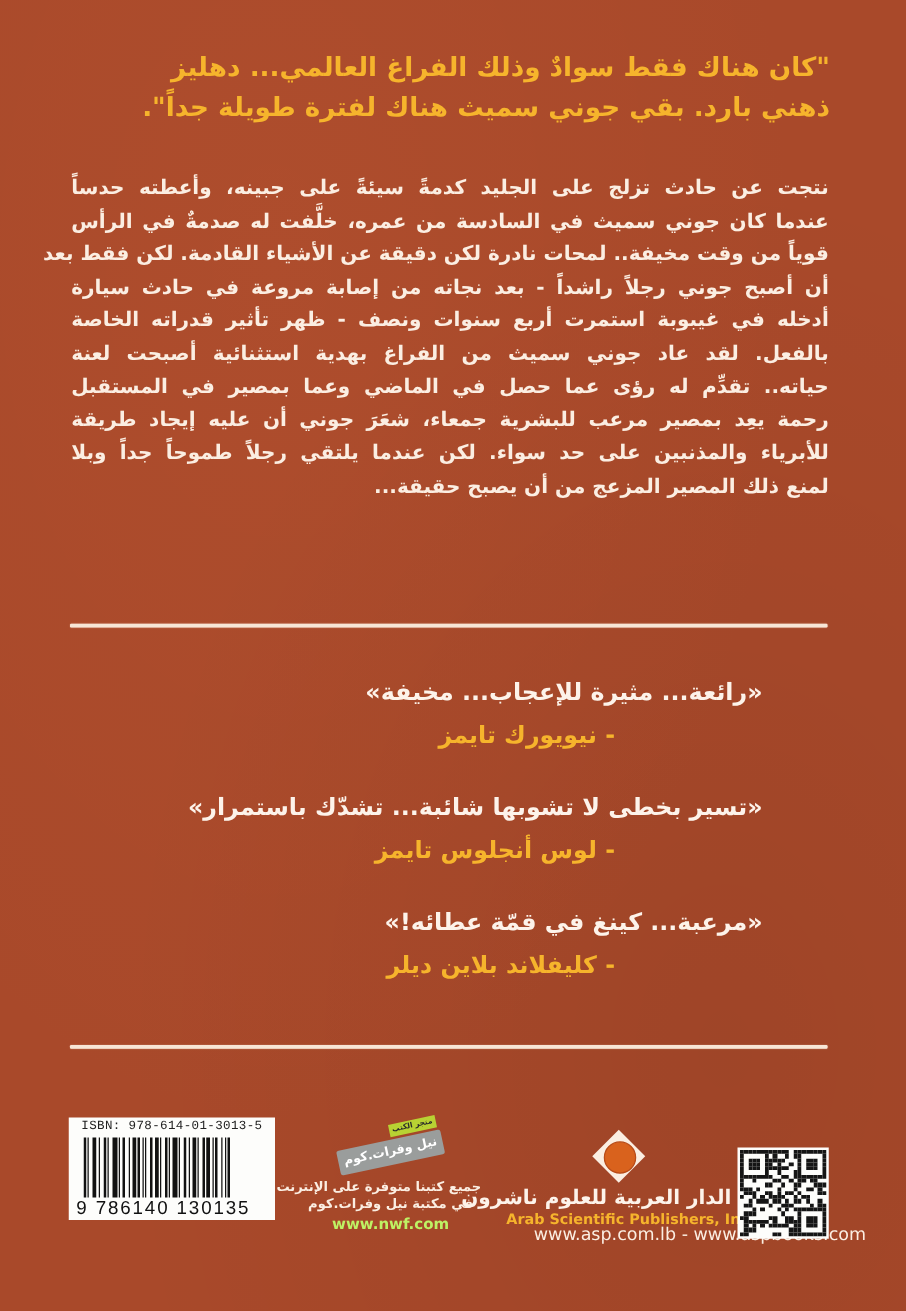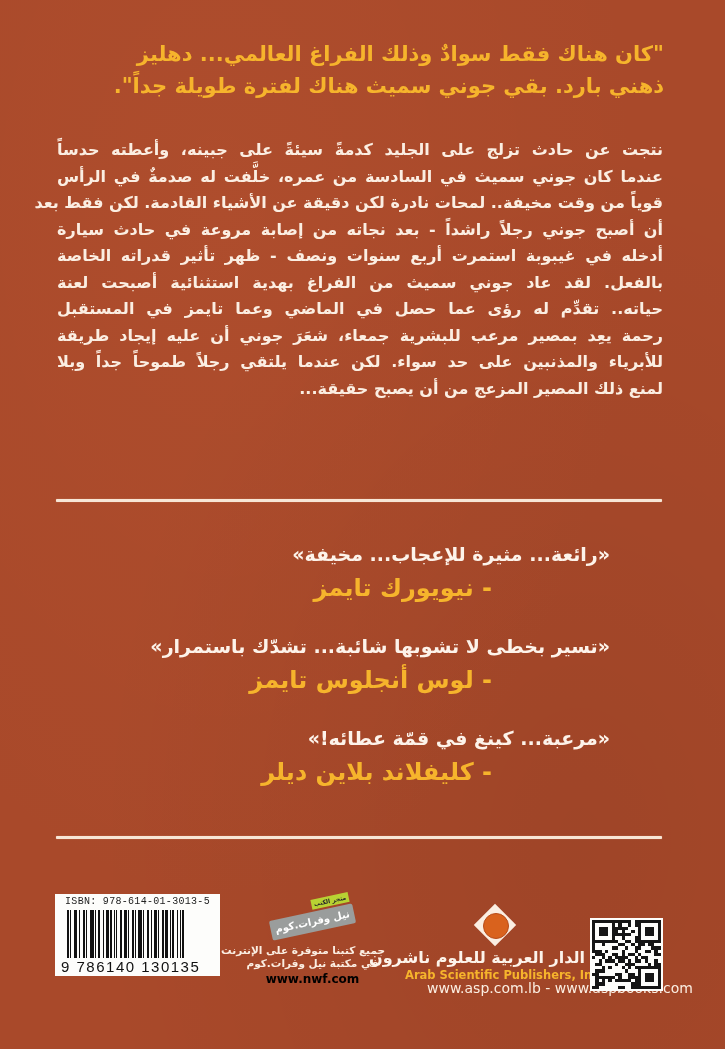--- a/index.html
+++ b/index.html
@@ -30,21 +30,21 @@
     .rule {
       height: 3px; background: #f7e6d6; border-radius: 1px;
       box-shadow: 0 0 1px rgba(255,230,210,0.6);
     }
     .quotes { left: 150px; width: 460px; top: 540px; text-align: right; }
     .quote {
       color: #fdf3ea; font-weight: bold; font-size: 19px; line-height: 28px;
       white-space: nowrap;
     }
     .source {
-      color: #f6b42c; font-weight: bold; font-size: 24px; line-height: 28px;
+      color: #f6b42c; font-weight: bold; font-size: 19px; line-height: 28px;
       padding-right: 118px; white-space: nowrap; margin-top: 6px; margin-bottom: 30px;
     }
     .barcode-box {
       left: 55px; top: 894px; width: 165px; height: 82px; background: #fdfdfb;
       direction: ltr;
     }
     .isbn-text {
       position: absolute; top: 2px; left: 0; width: 100%; text-align: center;
       font-family: Liberation Mono, monospace; font-size: 10px; color: #222; letter-spacing: 0.3px;
     }
@@ -58,21 +58,21 @@
     .nwf-tag {
       position: relative; width: 85px; height: 20px; margin: 0 auto; background: #9a9d9c;
       transform: rotate(-12deg); border-radius: 2px;
       color: #fff; font-size: 10px; font-weight: bold; line-height: 20px;
     }
     .nwf-hang {
       position: absolute; right: 2px; top: -12px; width: 38px; height: 10px; background: #b8d233;
       font-size: 6px; line-height: 10px; color: #2a2a2a;
     }
     .nwf-line { color: #fbeee2; font-size: 10.5px; font-weight: bold; line-height: 13px; white-space: nowrap; }
-    .nwf-url { color: #000000; font-size: 12px; font-weight: bold; direction: ltr; margin-top: 2px; }
+    .nwf-url { color: #bef264; font-size: 12px; font-weight: bold; direction: ltr; margin-top: 2px; }
     .asp { left: 405px; top: 908px; width: 180px; text-align: right; }
     .asp-logo { width: 50px; height: 40px; margin: 0 auto; position: relative; }
     .asp-diamond {
       position: absolute; left: 10px; top: 2px; width: 30px; height: 30px;
       background: #fbeee2; transform: rotate(45deg);
     }
     .asp-circle {
       position: absolute; left: 13px; top: 5px; width: 24px; height: 24px; border-radius: 50%;
       background: #d9621d; border: 1px solid #b84b18;
     }
@@ -95,21 +95,21 @@
   <div>ذهني بارد. بقي جوني سميث هناك لفترة طويلة جداً".</div>
 </div>
 
 <div class="abs blurb">
   <div>نتجت عن حادث تزلج على الجليد كدمةً سيئةً على جبينه، وأعطته حدساً</div>
   <div>عندما كان جوني سميث في السادسة من عمره، خلَّفت له صدمةٌ في الرأس</div>
   <div>قوياً من وقت مخيفة.. لمحات نادرة لكن دقيقة عن الأشياء القادمة. لكن فقط بعد</div>
   <div>أن أصبح جوني رجلاً راشداً - بعد نجاته من إصابة مروعة في حادث سيارة</div>
   <div>أدخله في غيبوبة استمرت أربع سنوات ونصف - ظهر تأثير قدراته الخاصة</div>
   <div>بالفعل. لقد عاد جوني سميث من الفراغ بهدية استثنائية أصبحت لعنة</div>
-  <div>حياته.. تقدِّم له رؤى عما حصل في الماضي وعما تايمز في المستقبل</div>
+  <div>حياته.. تقدِّم له رؤى عما حصل في الماضي وعما بمصير في المستقبل</div>
   <div>رحمة يعِد بمصير مرعب للبشرية جمعاء، شعَرَ جوني أن عليه إيجاد طريقة</div>
   <div>للأبرياء والمذنبين على حد سواء. لكن عندما يلتقي رجلاً طموحاً جداً وبلا</div>
   <div class="last">لمنع ذلك المصير المزعج من أن يصبح حقيقة...</div>
 </div>
 
 <div class="abs rule" style="left:56px; top:499px; width:606px;"></div>
 
 <div class="abs quotes">
   <div class="quote">«رائعة... مثيرة للإعجاب... مخيفة»</div>
   <div class="source">- نيويورك تايمز</div>

